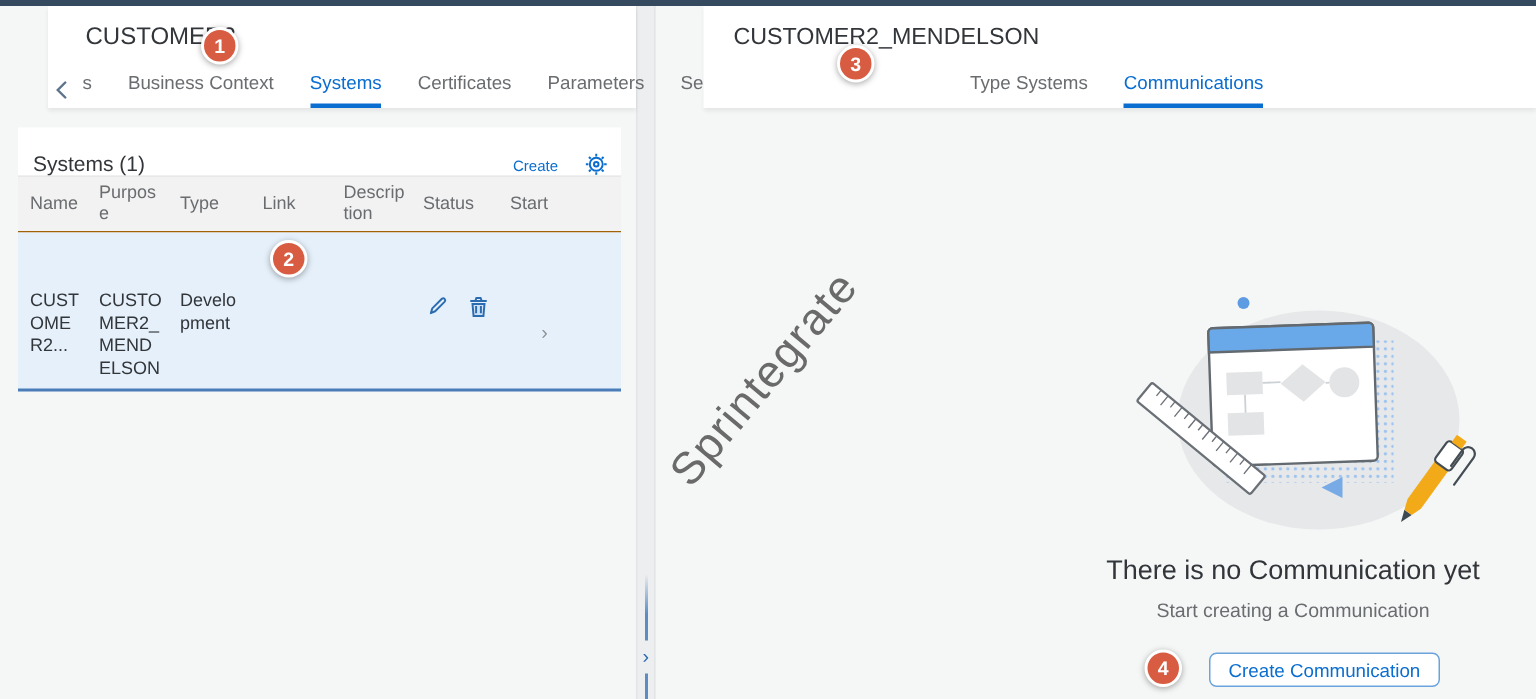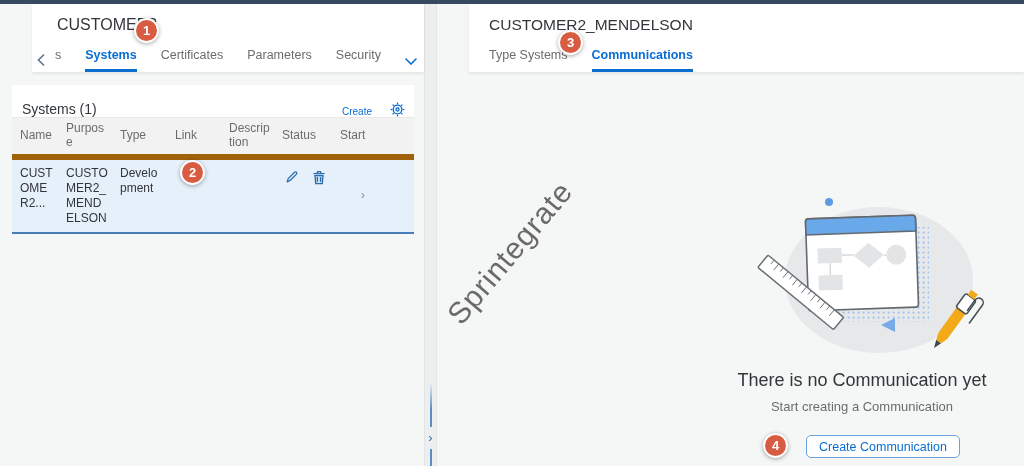--- a/index.html
+++ b/index.html
@@ -18,41 +18,41 @@
 
   .panel-header { background:#fff; height:68px; position:relative; flex:0 0 auto;
     box-shadow:0 2px 3px rgba(0,0,0,0.07); z-index:2;margin-left:32px; }
   .panel-title { font-size:16px; font-weight:500; color:#32363a; padding:12px 0 0 25px; }
   .right-panel .panel-title { padding-left:20px; font-size:15.5px; }
 
   .tabstrip { position:absolute; left:0; right:0; bottom:0; height:26px;
     display:flex; align-items:flex-end; }
   .tab { font-size:12.5px; color:#6a6d70; padding:0 0 7px 0; margin-right:24px;
     border-bottom:3px solid transparent; white-space:nowrap; cursor:pointer; }
-  .tab.active { color:#0a6ed1; border-bottom-color:#0a6ed1;font-weight:bold; }
+  .tab.active { color:#0a6ed1; border-bottom-color:#0a6ed1; }
   .tabscroll-left { margin:0 10px 6px 5px; display:flex; }
   .tabs-overflow { margin-left:auto; margin-right:22px; margin-bottom:7px; display:flex; }
-  .right-panel .tabstrip { padding-left:20px; }
+  .right-panel .tabstrip { padding-left:20px;justify-content:center; }
 
   .panel-content { flex:1; position:relative; }
 
   
   .table-card { background:#fff; margin:13px 10px 0 12px; width:402px; }
   .table-toolbar { height:32px; display:flex; align-items:flex-end; padding:0 9px 0 10px; }
   .table-title { font-size:14px; color:#32363a; flex:1; }
   .create-link { font-size:10px; color:#0a6ed1; margin-right:18px; cursor:pointer; }
   .gear-btn { display:flex; cursor:pointer; }
 
   .tgrid { display:grid; grid-template-columns:46px 54px 55px 54px 53px 58px 62px 20px; }
-  .thead { background:#f2f2f3; border-top:1px solid #e8e8e9; border-bottom:6px solid #a16207; }
+  .thead { background:#f2f2f3; border-top:1px solid #e8e8e9; border-bottom:1px solid #a16207; }
   .th { font-size:12px; color:#6a6d70; padding:4px 4px 4px 8px; min-height:28px;
     display:flex; align-items:center; word-break:break-all; line-height:1.15; }
   .trow { background:#e5f0fa; border-bottom:2px solid #4a7cb8; min-height:57px; cursor:pointer; }
   .td { font-size:12px; color:#32363a; padding:6px 4px 6px 8px;
-    word-break:break-all; line-height:1.25; }
+    word-break:break-all; line-height:1.25;margin-top:32px; }
   .td-actions { display:flex; gap:13px; justify-content:center; padding-top:10px; }
   .td-arrow { display:flex; align-items:center; justify-content:center;
     color:#8f9499; font-size:13px; padding:0; }
   .icon-btn { display:flex; cursor:pointer; }
 
   
   .grip-line1 { position:absolute; left:5px; width:2px; top:379px; height:44px;
     background:linear-gradient(to bottom, rgba(91,141,196,0), #5b8dc4 60%); }
   .grip-line2 { position:absolute; left:5px; width:2px; top:445px; height:17px; background:#5b8dc4; }
   .grip-arrow { position:absolute; left:0; width:11px; top:426px; height:16px;
@@ -91,20 +91,21 @@
   <div class="left-panel">
     <div class="panel-header">
       <div class="panel-title">CUSTOMER2</div>
       <div class="tabstrip">
         <span class="tabscroll-left">
           <svg width="8" height="12" viewBox="0 0 8 12">
               <polyline points="6.5,1 1.5,6 6.5,11" fill="none" stroke="#5b738b" stroke-width="1.6" stroke-linecap="round"></polyline>
             </svg>
         </span>
         <span class="tab">s</span>
+        <span class="tab">Business Context</span>
         <span class="tab active">Systems</span>
         <span class="tab">Certificates</span>
         <span class="tab">Parameters</span>
         <span class="tab">Security</span>
         <span class="tabs-overflow">
           <svg width="12" height="7" viewBox="0 0 12 7">
               <polyline points="1,1 6,6 11,1" fill="none" stroke="#0a6ed1" stroke-width="1.6" stroke-linecap="round"></polyline>
             </svg>
         </span>
       </div>

